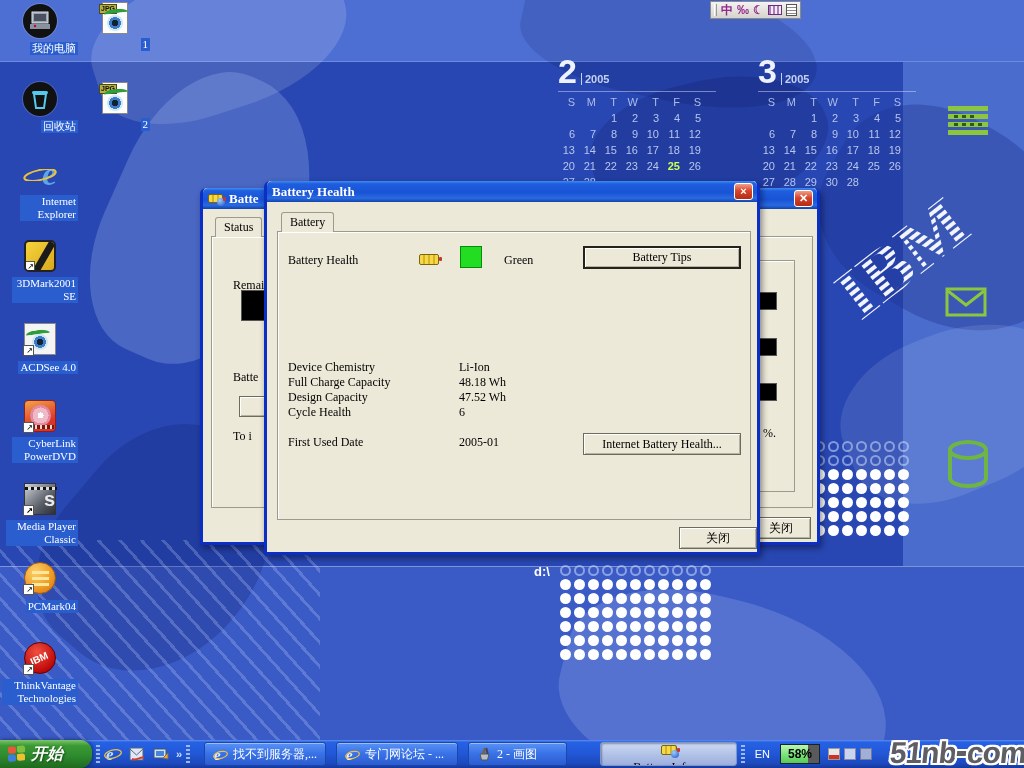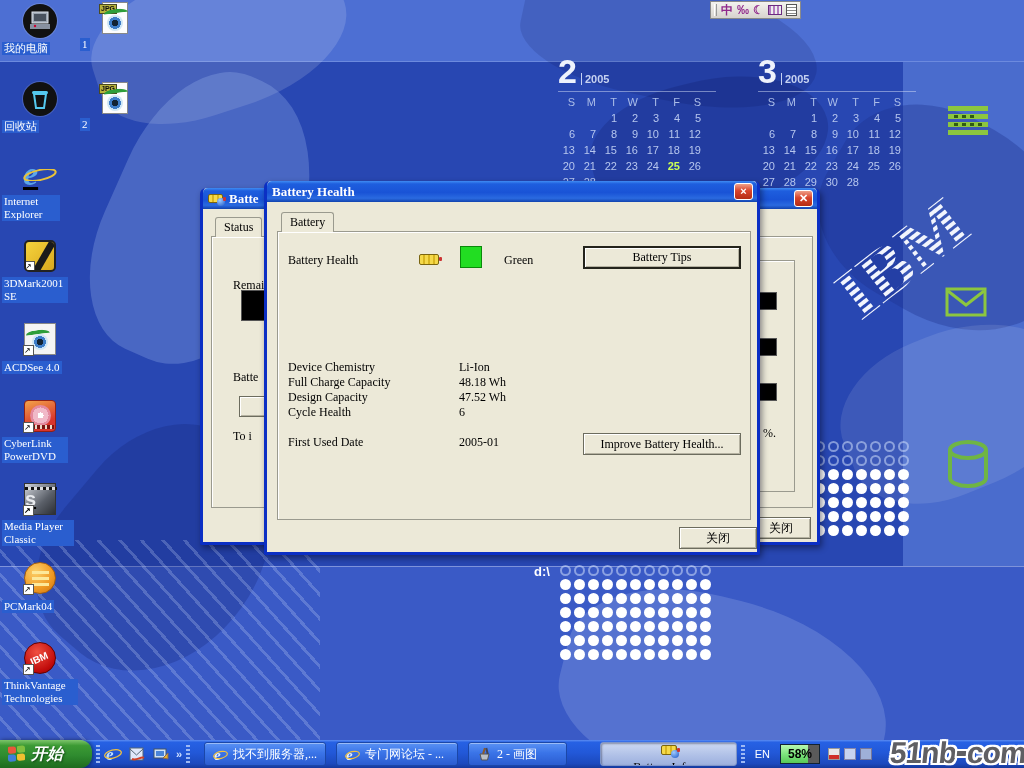--- a/index.html
+++ b/index.html
@@ -35,21 +35,21 @@
   .drive-label { position:absolute; left:534px; top:564px; color:#fff; font-weight:bold; font-size:13px; font-family:"Liberation Sans",sans-serif; }
 
   
   .imebar { position:absolute; left:710px; top:1px; height:18px; background:linear-gradient(#f4f3ef,#d6d3ce); border:1px solid #8a8a8a; display:flex; align-items:center; padding:0 3px; gap:4px; z-index:3; }
   .ime-grip { width:3px; height:12px; border-left:1px solid #fff; border-right:1px solid #999; }
   .ime-glyph { color:#90298c; font-weight:bold; font-size:12px; line-height:14px; font-family:"Liberation Sans",sans-serif; }
   .ime-kbd { width:14px; height:10px; border:1px solid #6b2a80; background:repeating-linear-gradient(90deg,#b27ac0 0 2px,#eee 2px 4px); }
   .ime-menu { width:11px; height:12px; border:1px solid #555; background:repeating-linear-gradient(#fff 0 2px,#888 2px 3px); }
 
   
-  .dicon { position:absolute; width:76px; text-align:left; cursor:default;text-decoration:underline; }
+  .dicon { position:absolute; width:76px; text-align:right; cursor:default; }
   .dicon .art { width:34px; height:34px; margin:0 auto; position:relative; }
   .dicon .lbl { display:inline-block; margin-top:3px; background:#2a5ecf; color:#fff; font-size:11px; line-height:13px; padding:0 2px; }
   .circle-ic { width:34px; height:34px; border-radius:50%; background:#111; position:relative; box-shadow:0 0 0 1px rgba(255,255,255,.15); }
   .shortcut { position:absolute; left:-2px; bottom:-2px; width:11px; height:11px; background:#fff; border:1px solid #555; font-size:8px; line-height:9px; color:#000; font-family:"Liberation Sans",sans-serif; }
   .jpgpage { width:26px; height:32px; margin:0 auto; background:#fdfdfd; border:1px solid #888; position:relative; }
   .jpgtag { position:absolute; left:-4px; top:1px; background:#b7b23c; border:1px solid #4a4a22; color:#111; font-size:7px; font-weight:bold; line-height:8px; padding:0 1px; font-family:"Liberation Sans",sans-serif; }
   .eye { position:absolute; left:4px; top:12px; width:16px; height:16px; border-radius:50%; background:radial-gradient(circle at 50% 50%, #123 0 3px, #3d7dc8 3px 6px, #cfe6f5 6px 8px); }
   .brow { position:absolute; left:1px; top:6px; width:24px; height:8px; border-top:4px solid #2e9e3a; border-radius:50% 60% 0 0; transform:rotate(-8deg); }
 
   
@@ -425,21 +425,21 @@
   <span class="lbltxt" style="left:192px;top:179px;">Li-Ion</span>
   <span class="lbltxt" style="left:21px;top:194px;">Full Charge Capacity</span>
   <span class="lbltxt" style="left:192px;top:194px;">48.18 Wh</span>
   <span class="lbltxt" style="left:21px;top:209px;">Design Capacity</span>
   <span class="lbltxt" style="left:192px;top:209px;">47.52 Wh</span>
   <span class="lbltxt" style="left:21px;top:224px;">Cycle Health</span>
   <span class="lbltxt" style="left:192px;top:224px;">6</span>
 
   <span class="lbltxt" style="left:21px;top:254px;">First Used Date</span>
   <span class="lbltxt" style="left:192px;top:254px;">2005-01</span>
-  <div class="btn3d" style="position:absolute;left:316px;top:252px;width:158px;height:22px;line-height:20px;">Improve Battery Health...</div>
+  <div class="btn3d" style="position:absolute;left:316px;top:252px;width:158px;height:22px;line-height:20px;">Internet Battery Health...</div>
 
   <div class="btn3d" style="position:absolute;left:412px;top:346px;width:78px;height:22px;line-height:20px;">关闭</div>
 </div>
 
 <div class="taskbar">
   <div class="startbtn">
     <span class="winflag">
       <i style="background:#e8583c;"></i>
         <i style="background:#7fbf3f;"></i>
         <i style="background:#3f7fd9;"></i>

